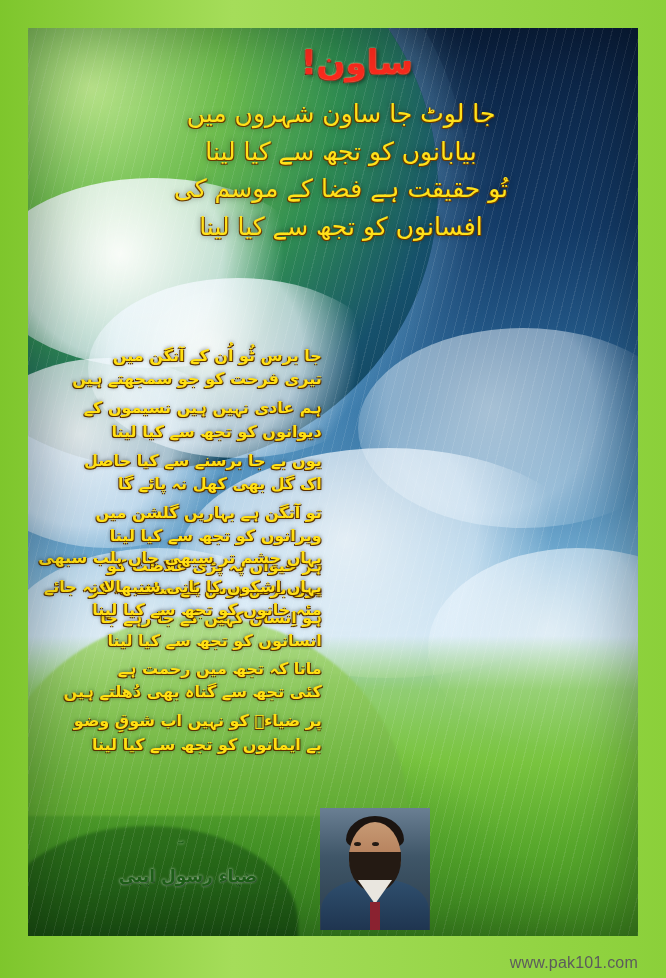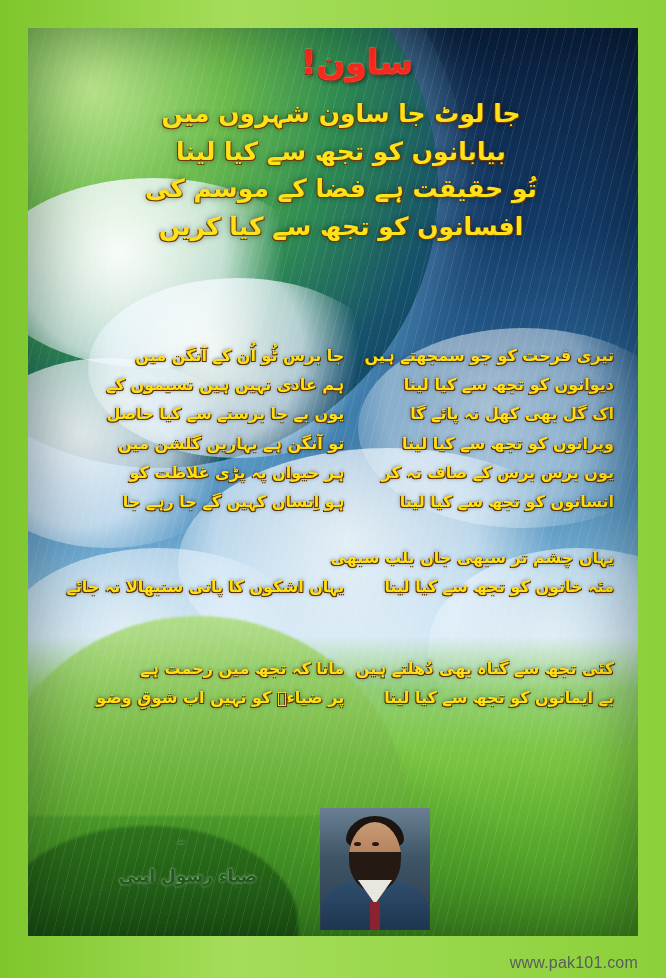--- a/index.html
+++ b/index.html
@@ -162,41 +162,41 @@
   }
 
   
   .opening {
     position: absolute;
     top: 68px;
     left: 56px; right: 40px;
     color: #ffe11a;
     font-size: 25px;
     line-height: 1.42;
-    font-weight: bold;
+    font-weight: normal;
     text-shadow:
       1px 1px 0 #6b3a00,
       -1px 1px 0 #6b3a00,
       0 0 6px rgba(0,0,0,0.55);
   }
   .opening div { margin-bottom: 2px; }
 
   
   .stanza {
     position: absolute;
     left: 24px;
     right: 24px;
   }
   .s1 { top: 316px; }
   .s2 { top: 518px; }
   .s3 { top: 629px; }
 
   .couplet {
     display: flex;
-    flex-direction: row;
+    flex-direction: column;
     justify-content: flex-end;
     align-items: flex-start;
     margin-bottom: 6px;
   }
   .line {
     color: #ffdf12;
     font-size: 16px;
     line-height: 1.45;
     font-weight: bold;
     text-shadow:
@@ -363,21 +363,21 @@
     <div class="vignette"></div>
 
     <div id="text-layer">
 
       <div class="urdu title">ساون!</div>
 
       <div class="urdu opening">
         <div>جا لوٹ جا ساون شہروں میں</div>
         <div>بیابانوں کو تجھ سے کیا لینا</div>
         <div>تُو حقیقت ہے فضا کے موسم کی</div>
-        <div>افسانوں کو تجھ سے کیا کریں</div>
+        <div>افسانوں کو تجھ سے کیا لینا</div>
       </div>
 
       <div class="stanza s1">
         <div class="couplet">
           <div class="urdu line right col-a">جا برس ٹُو اُن کے آنگن میں</div>
           <div class="urdu line left col-b">تیری فرحت کو جو سمجھتے ہیں</div>
         </div>
         <div class="couplet">
           <div class="urdu line right col-a">ہم عادی نہیں ہیں نسیموں کے</div>
           <div class="urdu line left col-b">دیوانوں کو تجھ سے کیا لینا</div>

